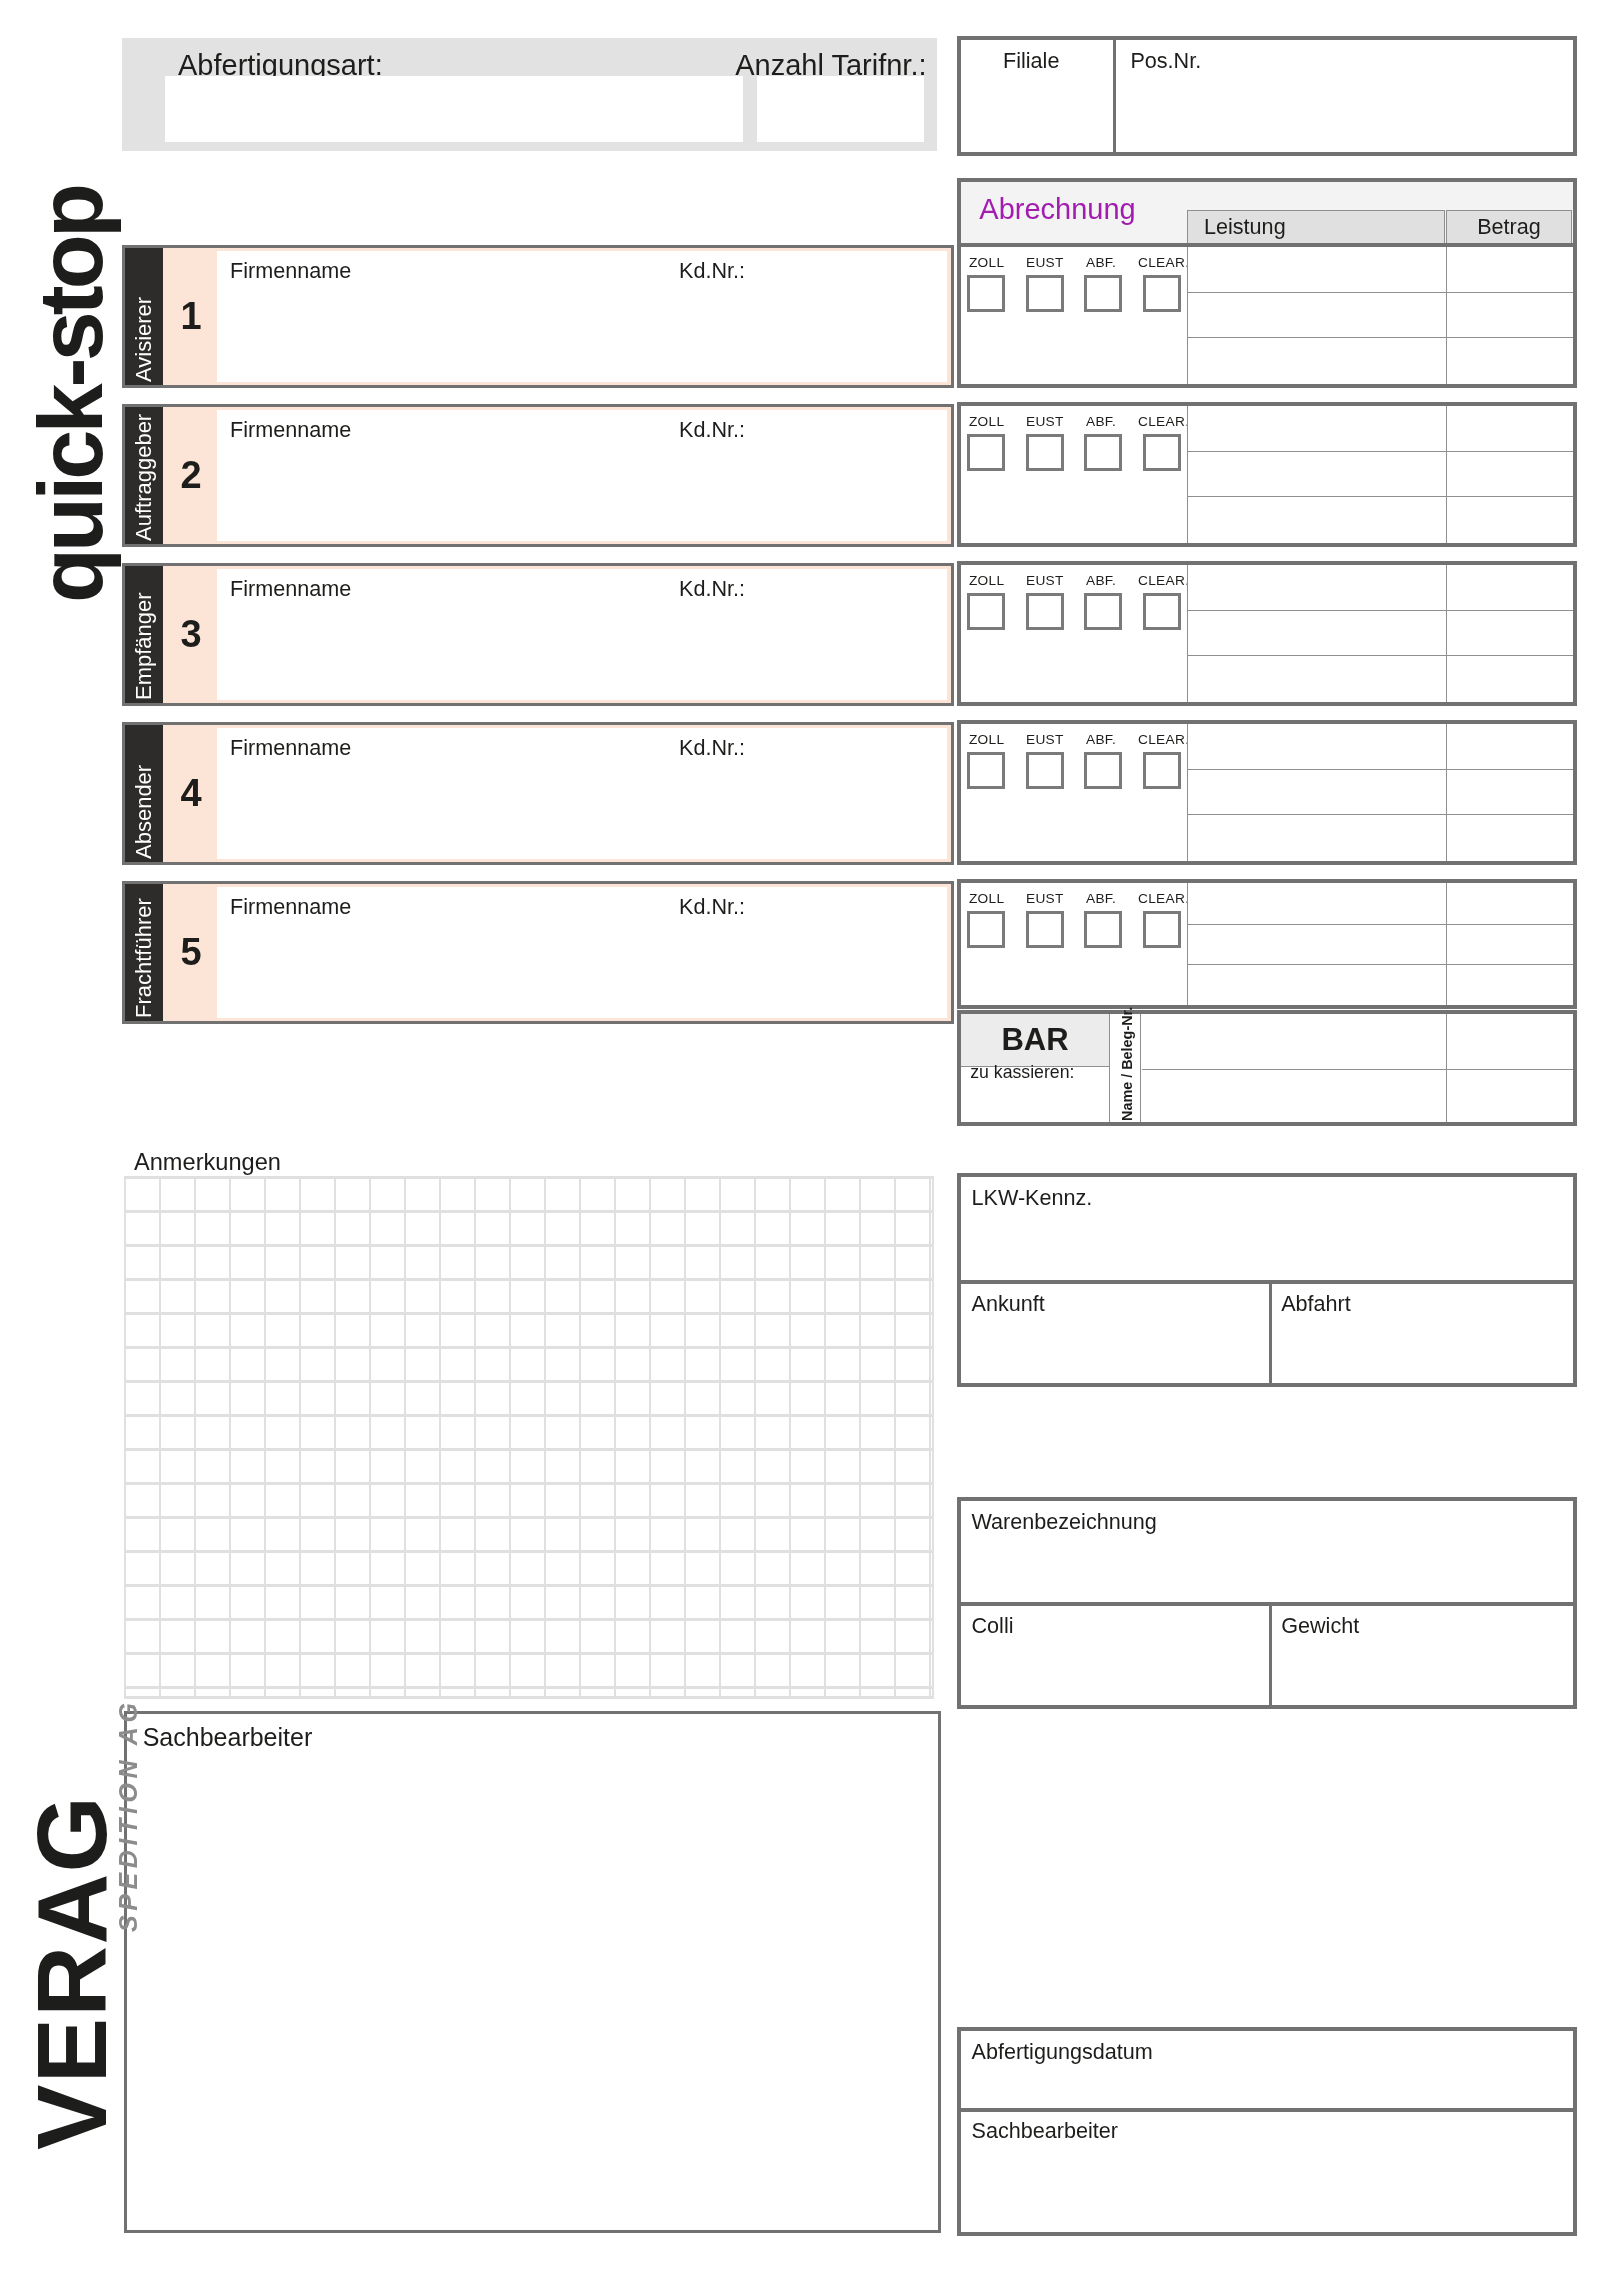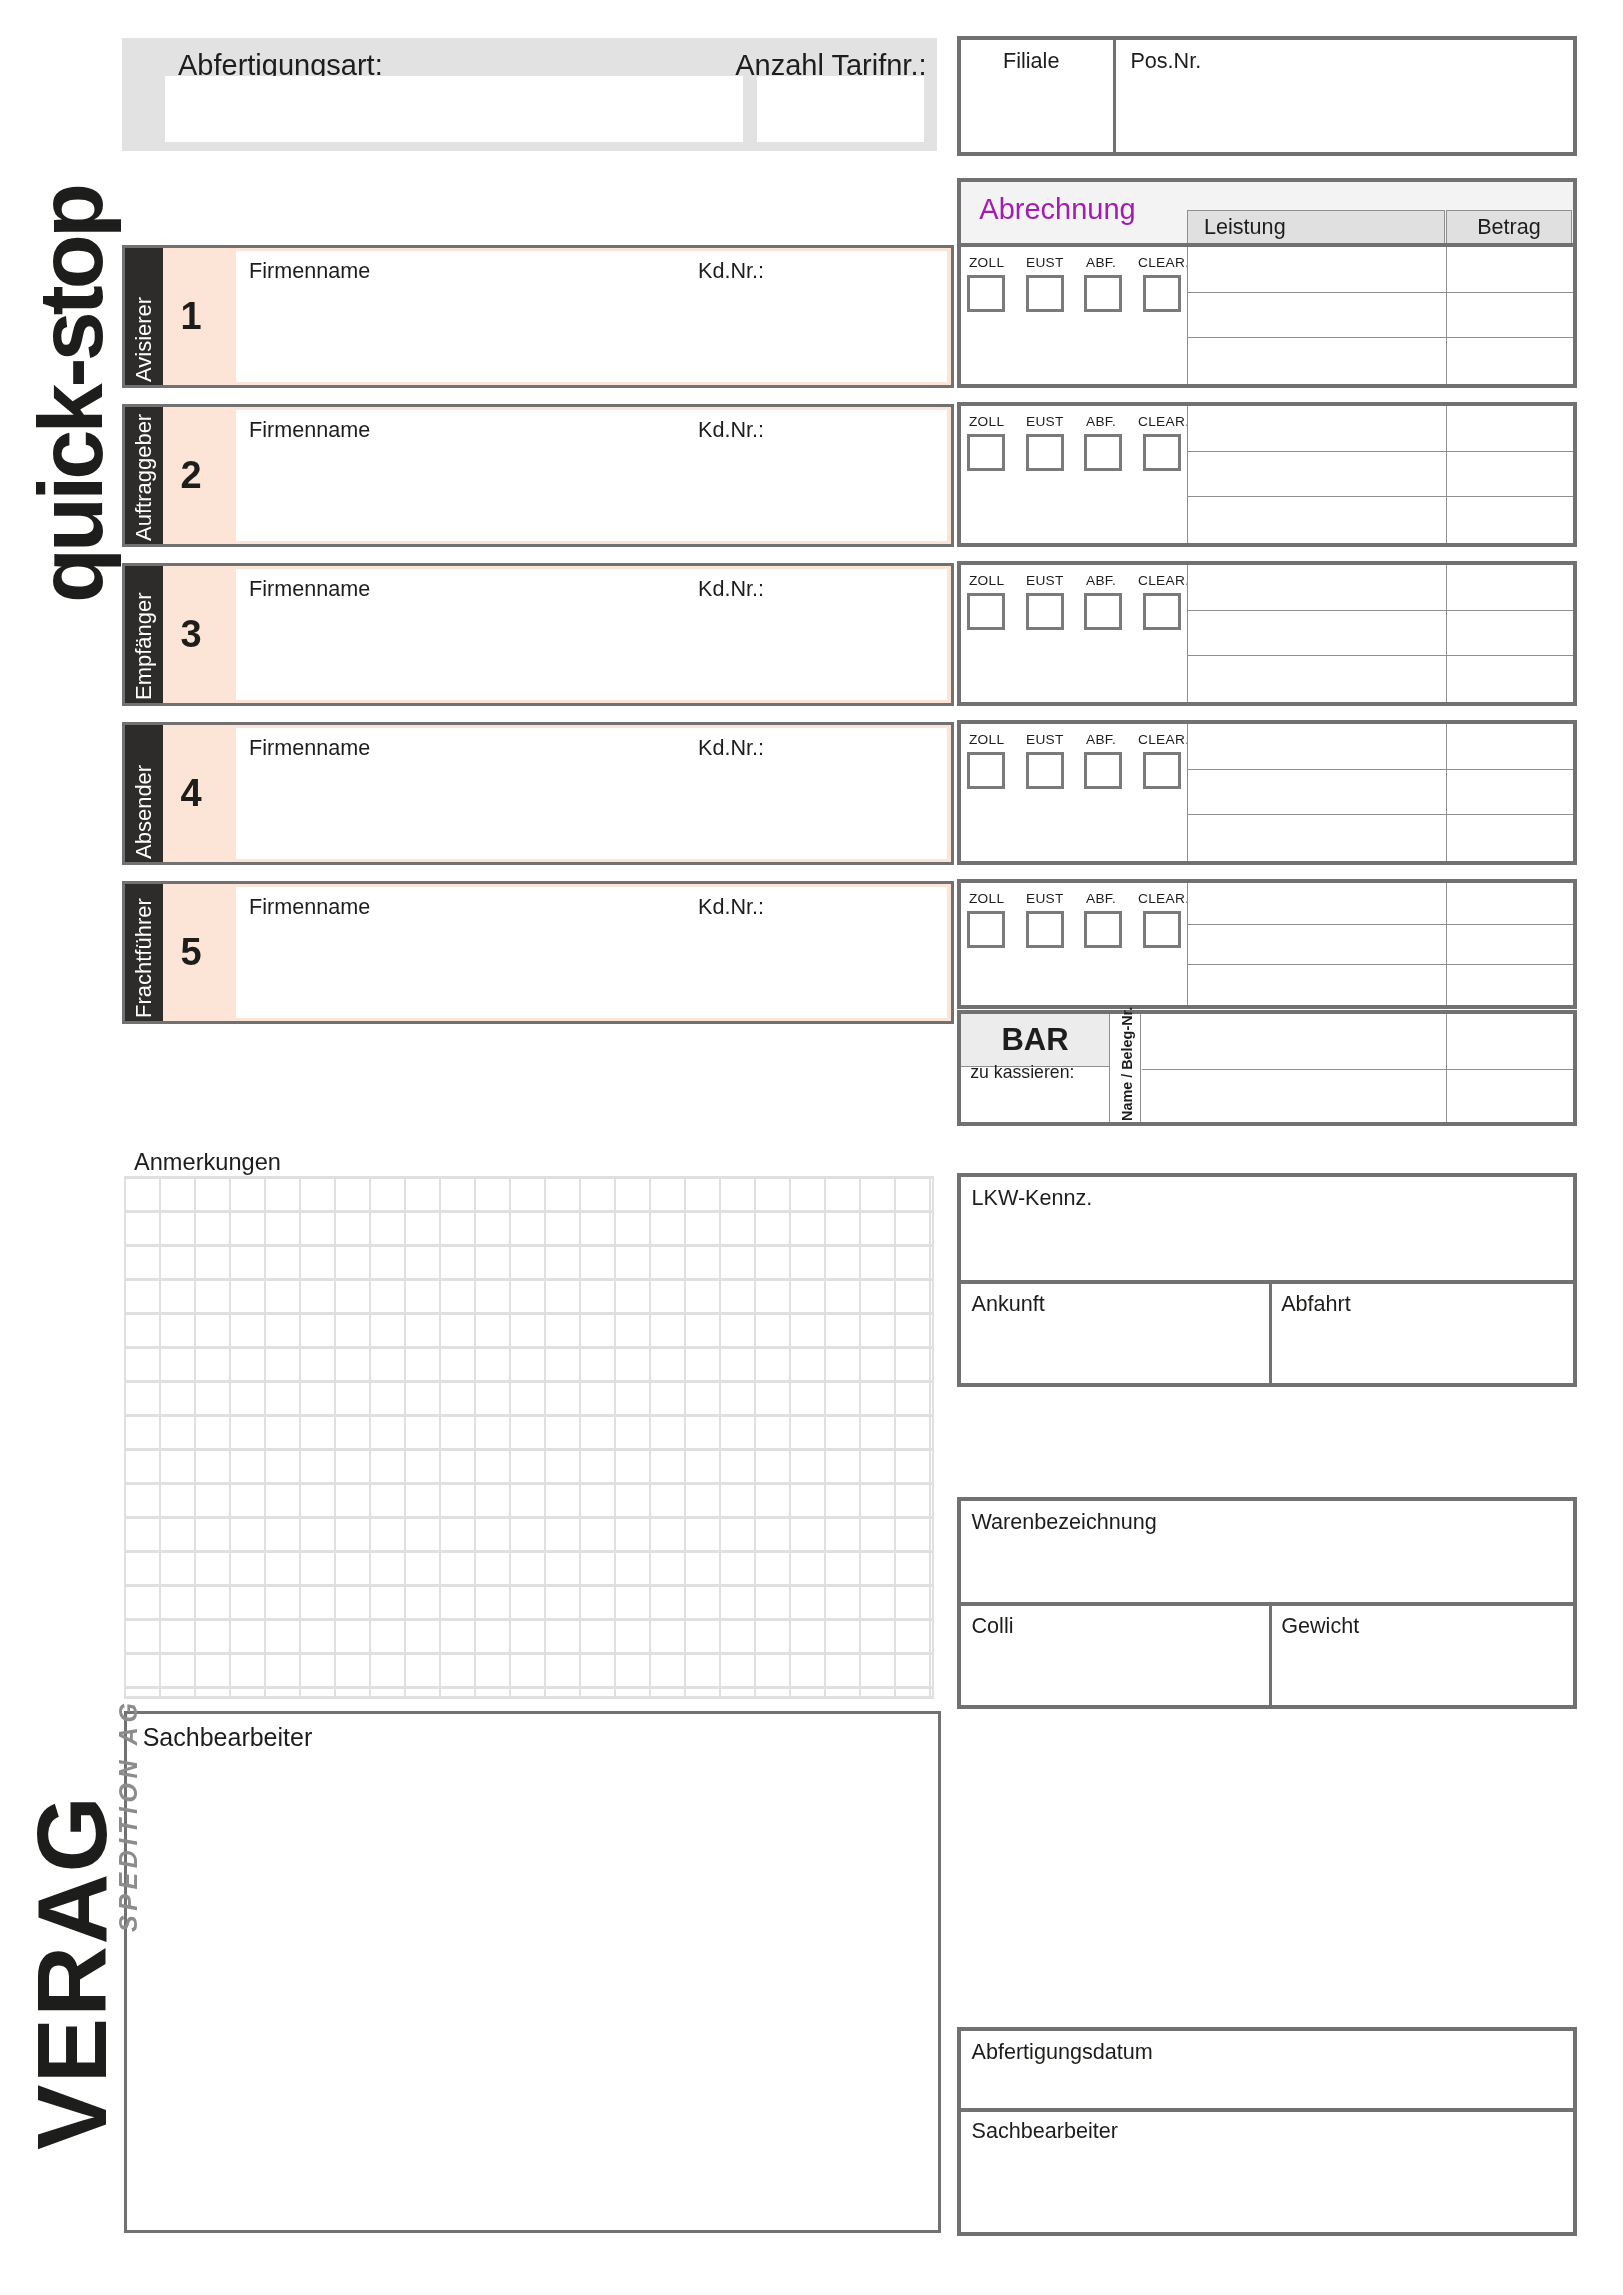--- a/index.html
+++ b/index.html
@@ -26,21 +26,21 @@
 
   
   .row-block{position:absolute;left:122px;width:832px;height:143px;background:#fce5d6;
              border:3.9px solid #717171;box-sizing:border-box;}
   .row-strip{position:absolute;left:0;top:0;bottom:0;width:38px;background:#2e2c2b;}
   .row-strip span{position:absolute;left:3.9px;top:calc(100% - 3.3px);transform:rotate(-90deg);
              transform-origin:0 0;width:131px;height:30px;line-height:30px;font-size:22px;
              color:#ffffff;white-space:nowrap;}
   .row-number{position:absolute;left:38px;top:0;bottom:0;width:56px;display:flex;
              align-items:center;justify-content:center;font-size:38px;font-weight:bold;color:#1d1d1b;}
-  .row-white{position:absolute;left:92px;right:3.9px;top:3.3px;bottom:3.3px;background:#ffffff;margin-left:19px;}
+  .row-white{position:absolute;left:92px;right:3.9px;top:3.3px;bottom:3.3px;background:#ffffff;}
   .row-white .fname{position:absolute;left:13px;top:6.5px;font-size:21.6px;}
   .row-white .kdnr{position:absolute;left:462px;top:6.5px;font-size:21.6px;}
 
   
   .abr-band{left:957px;top:178px;width:620px;height:65px;background:#f3f3f3;
             border:4.6px solid #717171;border-bottom:none;box-sizing:border-box;}
   .abr-title{position:absolute;left:18.3px;top:10.5px;font-size:29px;color:#a21caf;}
   .hdr-cell{position:absolute;top:28px;bottom:0;background:#e0e0e0;border:1.3px solid #8f8f8f;
             border-bottom:none;box-sizing:border-box;font-size:21.6px;line-height:31px;}
   .abr-sec{position:absolute;left:957px;width:620px;border:4.6px solid #717171;

